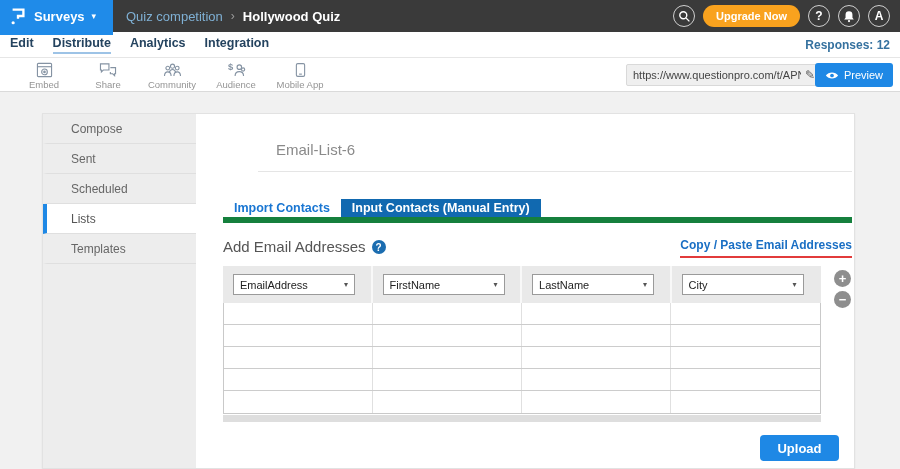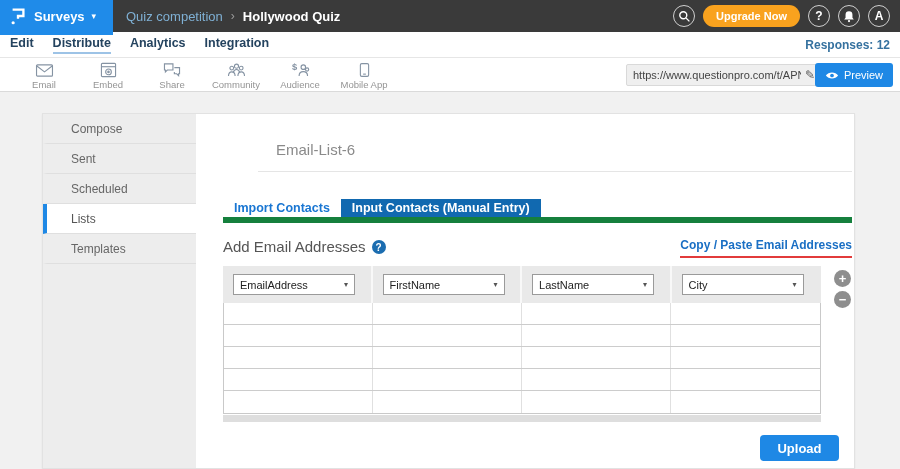--- a/index.html
+++ b/index.html
@@ -156,29 +156,20 @@
   <a class="nav-item">Edit</a>
   <a class="nav-item active">Distribute</a>
   <a class="nav-item">Analytics</a>
   <a class="nav-item">Integration</a>
   <span class="responses">Responses: 12</span>
 </nav>
 
 <div class="toolbar">
   <div class="tool-item">
     <span class="tool-icon">
-      <svg width="19" height="15" viewBox="0 0 20 16">
-        <rect x="1.5" y="2" width="17" height="12" rx="1"></rect>
-        <polyline points="1.5,3 10,9.5 18.5,3"></polyline>
-      </svg>
-    </span>
-    <span class="tool-label">Email</span>
-  </div>
-  <div class="tool-item">
-    <span class="tool-icon">
       <svg width="17" height="16" viewBox="0 0 18 17">
         <rect x="1.5" y="1.5" width="15" height="14" rx="1"></rect>
         <line x1="1.5" y1="5" x2="16.5" y2="5"></line>
         <circle cx="9" cy="10.5" r="3"></circle>
         <circle cx="9" cy="10.5" r="0.8"></circle>
       </svg>
     </span>
     <span class="tool-label">Embed</span>
   </div>
   <div class="tool-item">

